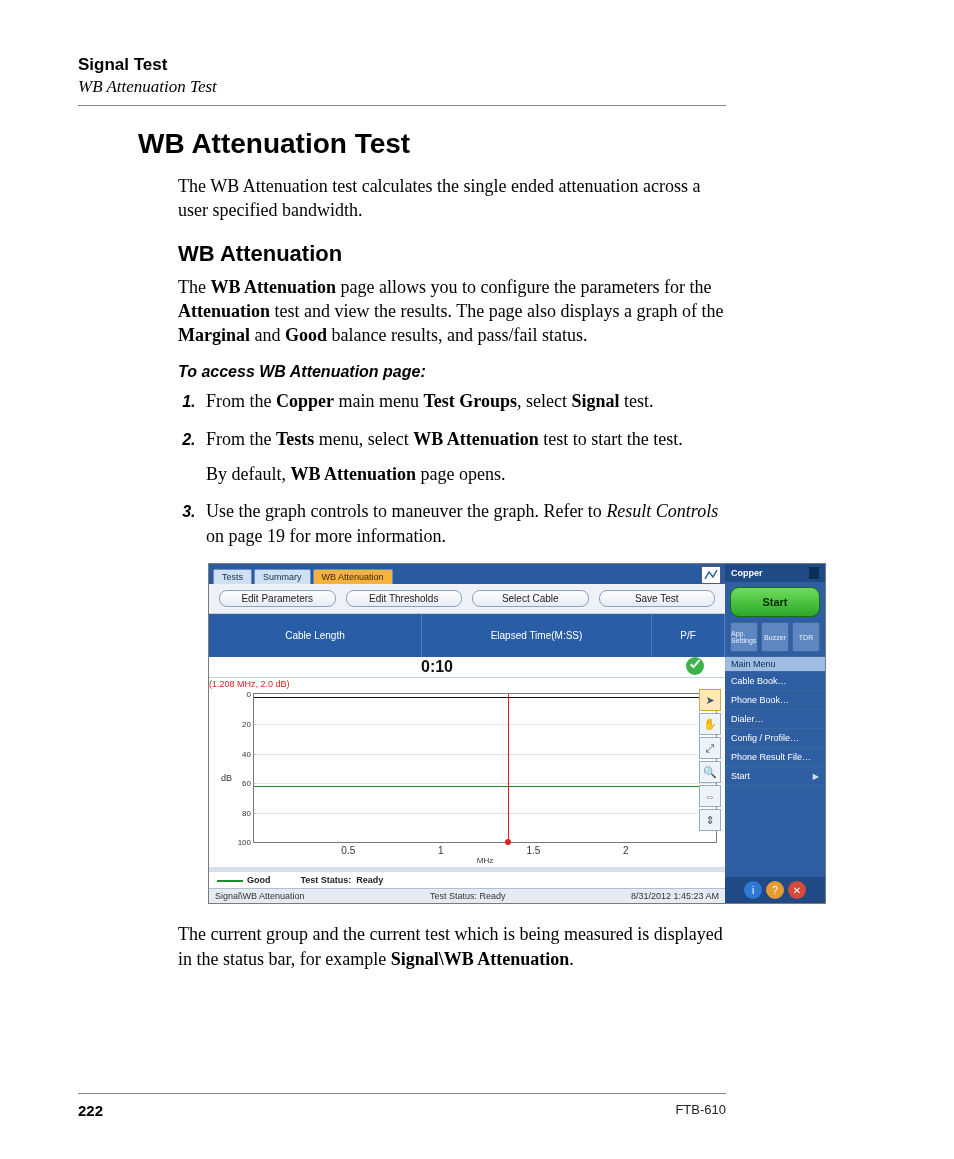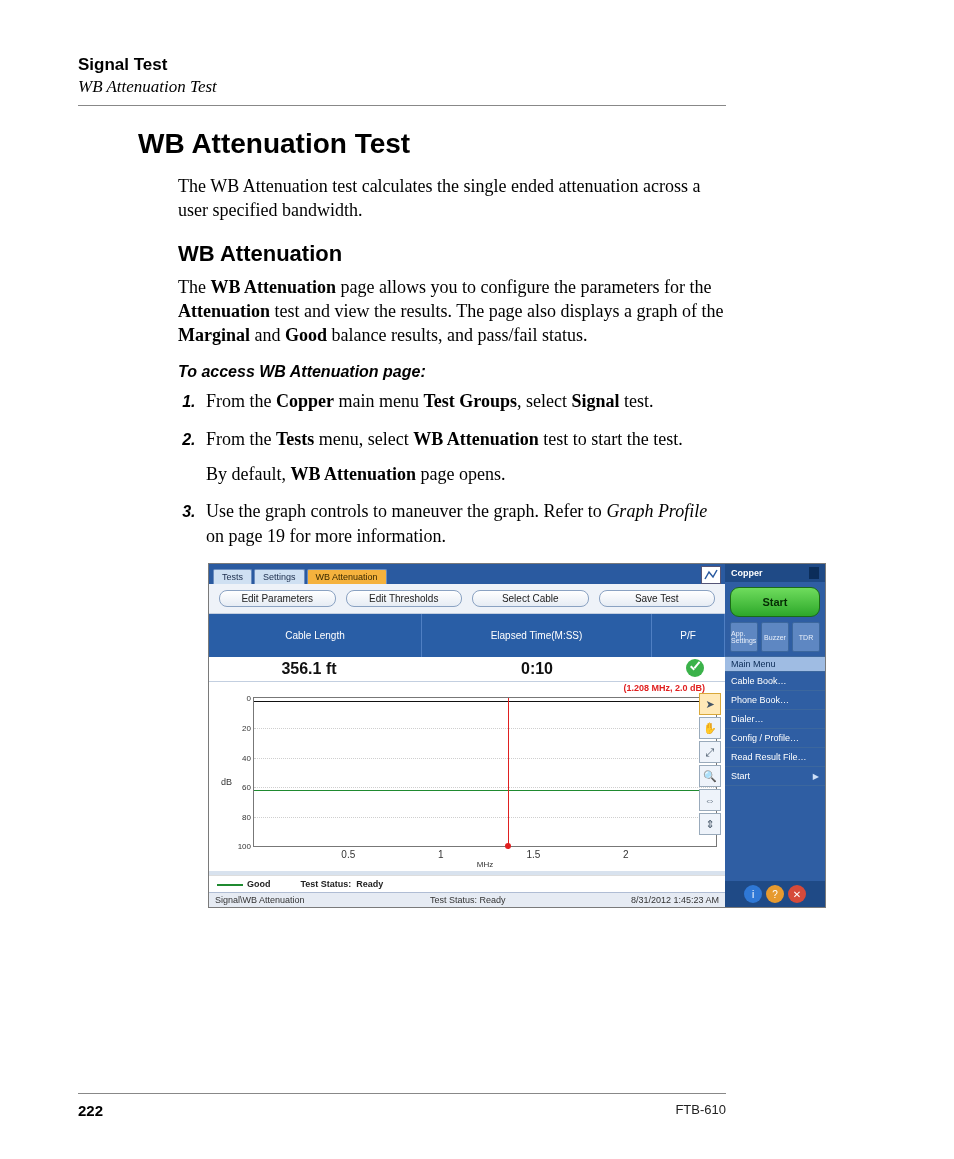--- a/index.html
+++ b/index.html
@@ -189,25 +189,25 @@
   }
   .pass-icon::after {
     content:""; position:absolute; left:4px; top:8px; width:5px; height:2px;
     background:#fff; transform:rotate(45deg);
   }
   .pass-icon::before {
     content:""; position:absolute; left:7px; top:5px; width:8px; height:2px;
     background:#fff; transform:rotate(-50deg);
   }
   .annot {
-    text-align: right;
+    text-align: left;
     color: #e02020;
     font-size: 9px;
-    font-weight: bold;
-    padding: 1px 20px 0 0;
+    font-weight: normal;
+    padding: 1px 8px 0 0;
     background: #fff;
   }
   .graph-area {
     background:#fff;
     padding: 4px 8px 2px 20px;
     position:relative;
   }
   .ylab {
     position:absolute; left:12px; top:50%; transform:translateY(-50%);
     font-size:9px; color:#333;
@@ -372,51 +372,50 @@
         <li>
           <span>From the </span><b>Copper</b><span> main menu </span><b>Test Groups</b><span>, select </span><b>Signal</b><span> test.</span>
         </li>
         <li>
           <span>From the </span><b>Tests</b><span> menu, select </span><b>WB Attenuation</b><span> test to start the test.</span>
           <div class="step-extra">
             <span>By default, </span><b>WB Attenuation</b><span> page opens.</span>
           </div>
         </li>
         <li>
-          <span>Use the graph controls to maneuver the graph. Refer to </span><em>Graph Profile</em><span> on page 19 for more information.</span>
+          <span>Use the graph controls to maneuver the graph. Refer to </span><em>Result Controls</em><span> on page 19 for more information.</span>
         </li>
       </ol>
 
       <div class="shot-wrap">
         <div class="shot">
           <div class="shot-main">
             <div class="tabbar">
               <div class="tab">Tests</div>
-              <div class="tab">Settings</div>
+              <div class="tab">Summary</div>
               <div class="tab active">WB Attenuation</div>
               <div class="spacer"></div>
               <div class="graph-icon">
                 <svg viewBox="0 0 14 12">
                     <polyline points="1,10 5,3 9,8 13,1" fill="none" stroke="#2a5aa0" stroke-width="1.5"></polyline>
                   </svg>
               </div>
             </div>
             <div class="btnrow">
               <div class="winbtn">Edit Parameters</div>
               <div class="winbtn">Edit Thresholds</div>
               <div class="winbtn">Select Cable</div>
               <div class="winbtn">Save Test</div>
             </div>
             <div class="hdrrow">
               <div class="hdr-cable">Cable Length</div>
               <div class="hdr-time">Elapsed Time(M:SS)</div>
               <div class="hdr-pf">P/F</div>
             </div>
             <div class="valrow">
-              <div class="v-cable">356.1 ft</div>
               <div class="v-time">0:10</div>
               <div class="v-pf"><span class="pass-icon"></span></div>
             </div>
             <div class="annot">(1.208 MHz, 2.0 dB)</div>
 
             <div class="graph-area">
               <div class="ylab">dB</div>
               <div class="gridbox">
 
                 <div class="yt" style="top:0%">0</div>
@@ -492,35 +491,38 @@
             <div class="side-menu-item">
                 <span>Phone Book…</span>
               </div>
             <div class="side-menu-item">
                 <span>Dialer…</span>
               </div>
             <div class="side-menu-item">
                 <span>Config / Profile…</span>
               </div>
             <div class="side-menu-item">
-                <span>Read Result File…</span>
+                <span>Phone Result File…</span>
               </div>
             <div class="side-menu-item">
                 <span>Start</span>
                 <span class="tri">▶</span>
               </div>
             <div class="side-bottom">
               <div class="circ blue">i</div>
               <div class="circ orange">?</div>
               <div class="circ red">✕</div>
             </div>
           </div>
         </div>
       </div>
 
+      <p class="body">
+        <span>The current group and the current test which is being measured is displayed in the status bar, for example </span><b>Signal\WB Attenuation</b><span>.</span>
+      </p>
     </div>
   </div>
 
   <div style="position:absolute; left:78px; right:78px; bottom:40px;">
     <hr class="foot-rule">
     <div class="footer">
       <span class="pg">222</span>
       <span class="doc">FTB-610</span>
     </div>
   </div>

